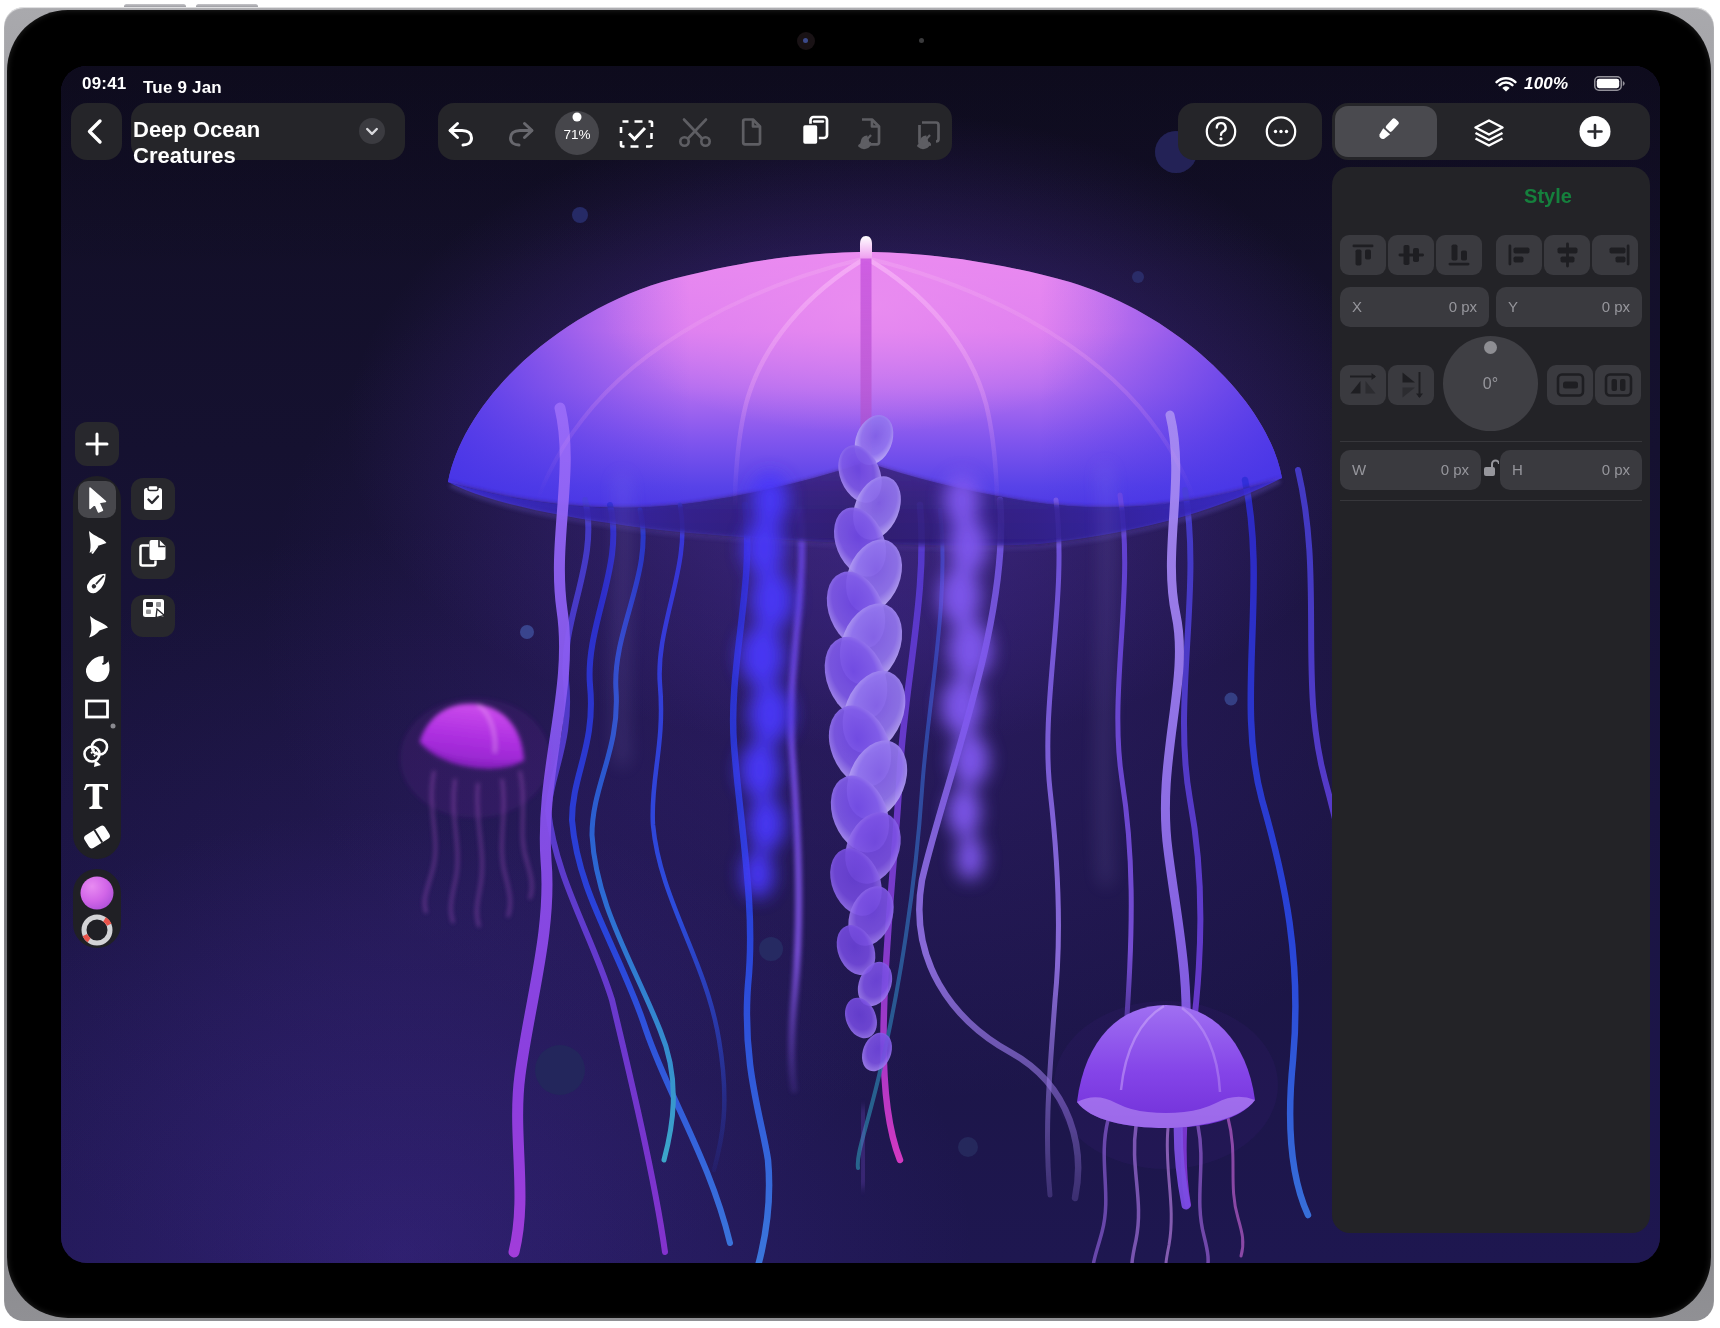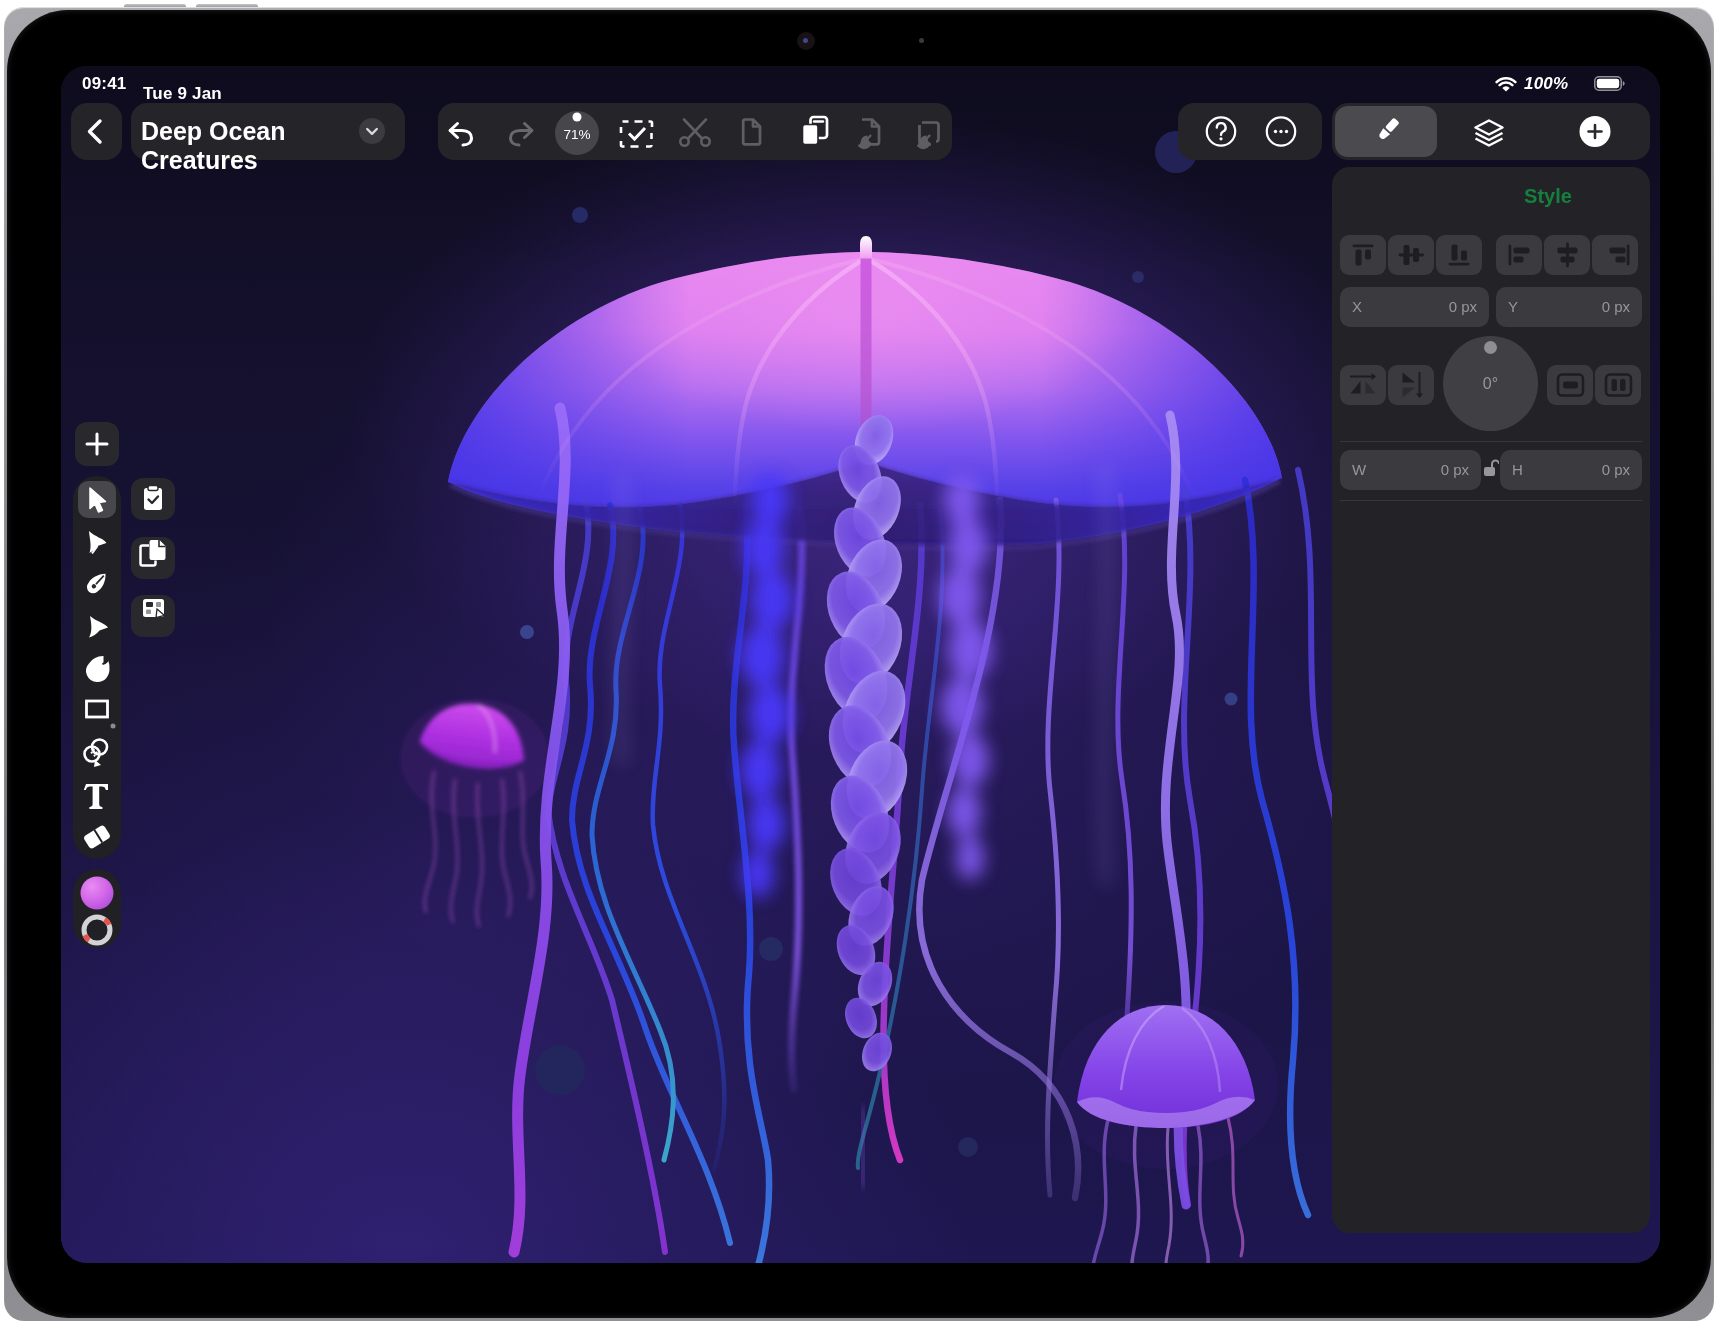--- a/index.html
+++ b/index.html
@@ -365,39 +365,39 @@
         <circle cx="1138" cy="277" r="6" fill="#2a2c68"></circle>
         <circle cx="527" cy="632" r="7" fill="#3d4c98" opacity=".85"></circle>
         <circle cx="1231" cy="699" r="6.5" fill="#38478e" opacity=".85"></circle>
         <circle cx="560" cy="1070" r="25" fill="#23265c"></circle>
         <circle cx="771" cy="949" r="12" fill="#262a62"></circle>
         <circle cx="968" cy="1147" r="10" fill="#25285c"></circle>
         </svg>
       </div>
 
       <div class="abs statustxt" style="left:82px;top:74px;">09:41</div>
-      <div class="abs statustxt" style="left:143px;top:84px;">Tue 9 Jan</div>
+      <div class="abs statustxt" style="left:143px;top:78px;">Tue 9 Jan</div>
       <div class="abs statustxt" style="left:1524px;top:74px;font-style:italic;">100%</div>
       <svg class="abs" style="left:1494px;top:77px;" width="24" height="17" viewBox="0 0 24 17">
         <path d="M12 14.6 L8.3 10.9 a5.2 5.2 0 0 1 7.4 0 Z" fill="#fff"></path>
         <path d="M5.6 8.2 a9 9 0 0 1 12.8 0" stroke="#fff" stroke-width="2.6" fill="none" stroke-linecap="round"></path>
         <path d="M2.6 5.2 a13.3 13.3 0 0 1 18.8 0" stroke="#fff" stroke-width="2.6" fill="none" stroke-linecap="round"></path>
       </svg>
       <svg class="abs" style="left:1594px;top:76px;" width="31" height="15" viewBox="0 0 31 15">
         <rect x="0.75" y="0.75" width="26.5" height="13.5" rx="4.2" fill="none" stroke="rgba(255,255,255,.55)" stroke-width="1.5"></rect>
         <rect x="2.8" y="2.8" width="22.4" height="9.4" rx="2.4" fill="#fff"></rect>
         <path d="M28.8 5 a2.6 2.6 0 0 1 0 5 Z" fill="rgba(255,255,255,.55)"></path>
       </svg>
 
       <div class="pill" style="left:71px;top:103px;width:51px;height:57px;"></div>
       <svg class="abs" style="left:71px;top:103px;" width="51" height="57" viewBox="0 0 51 57">
         <path d="M29 18 L18.5 28.5 L29 39" stroke="#fff" stroke-width="3.4" fill="none" stroke-linecap="round" stroke-linejoin="round"></path>
       </svg>
       <div class="pill" style="left:131px;top:103px;width:274px;height:57px;"></div>
-      <div class="abs ttl" style="left:141px;top:117px;width:208px;font-size:25px;letter-spacing:0px;">Deep Ocean Creatures</div>
+      <div class="abs ttl" style="left:133px;top:117px;width:208px;font-size:22px;letter-spacing:0px;">Deep Ocean Creatures</div>
       <div class="abs" style="left:359px;top:118px;width:26px;height:26px;border-radius:50%;background:#3b3b40;"></div>
       <svg class="abs" style="left:359px;top:118px;" width="26" height="26" viewBox="0 0 26 26">
         <path d="M8.2 11 L13 15.8 L17.8 11" stroke="#d8d8dc" stroke-width="2.4" fill="none" stroke-linecap="round" stroke-linejoin="round"></path>
       </svg>
       <div class="pill" style="left:438px;top:103px;width:514px;height:57px;"></div>
       <svg class="abs" id="midtools" style="left:438px;top:103px;" width="514" height="57" viewBox="0 0 514 57">
         <g stroke="#fff" stroke-width="3" fill="none" stroke-linecap="round" stroke-linejoin="round">
           <path d="M19.5 20.5 L12 27.5 L19.5 34.5"></path>
           <path d="M12.5 27.5 H24 C30.5 27.5 33.5 31 33.5 35 C33.5 39.5 30 42 25 42"></path>
         </g>

